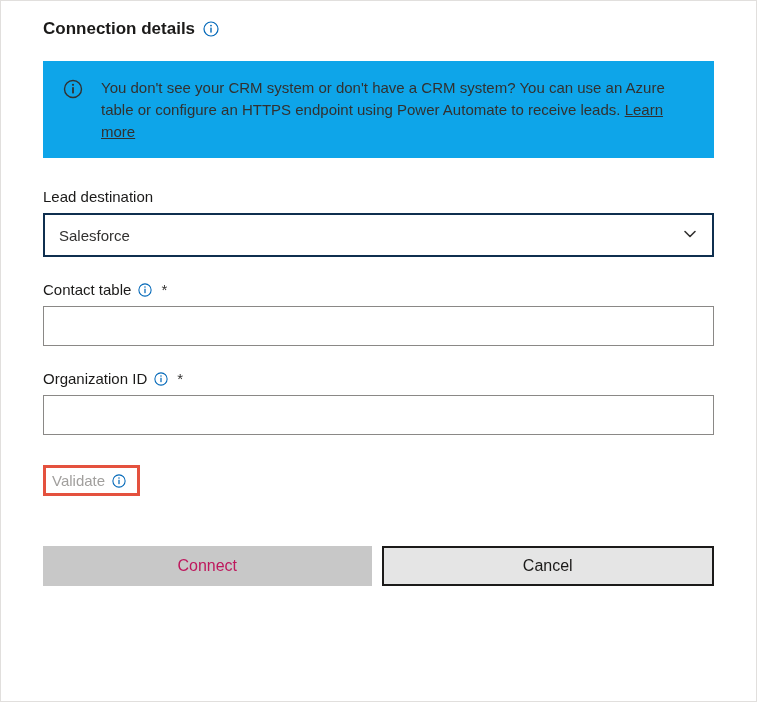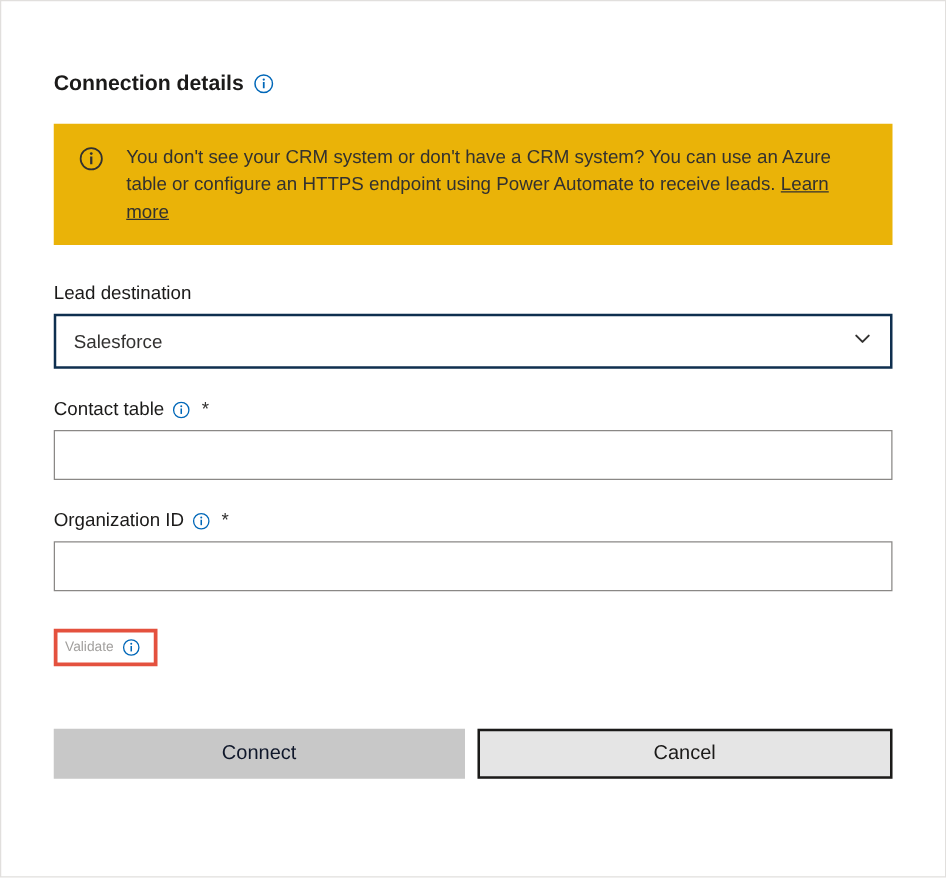--- a/index.html
+++ b/index.html
@@ -6,21 +6,21 @@
     body {
       font-family: "Segoe UI", -apple-system, BlinkMacSystemFont, sans-serif;
       background: #fff;
       color: #323130;
       font-size: 14px;
     }
     .panel {
       width: 757px;
       height: 702px;
       border: 1px solid #e1dfdd;
-      padding: 56px 42px 24px 42px;
+      padding: 18px 42px 24px 42px;
       position: relative;
     }
     .heading-row {
       display: flex;
       align-items: center;
       gap: 8px;
       margin-bottom: 22px;
     }
     .heading {
       font-size: 17px;
@@ -30,21 +30,21 @@
     .info-icon {
       display: inline-flex;
       align-items: center;
       justify-content: center;
       width: 16px;
       height: 16px;
       color: #0067b8;
     }
     .info-icon svg { display: block; }
     .info-banner {
-      background: #eab308;
+      background: #0ea5e9;
       padding: 16px 20px 16px 20px;
       display: flex;
       gap: 18px;
       margin-bottom: 30px;
     }
     .info-banner .banner-icon {
       flex: 0 0 auto;
       width: 20px;
       height: 20px;
       color: #323130;
@@ -97,38 +97,38 @@
       display: inline-flex;
       align-items: center;
       gap: 6px;
       border: 3px solid #e4513e;
       padding: 4px 10px 4px 6px;
       margin-top: 6px;
       margin-bottom: 50px;
     }
     .validate-link {
       color: #a19f9d;
-      font-size: 11px;
+      font-size: 15px;
       cursor: pointer;
     }
     .button-row {
       display: flex;
       gap: 10px;
     }
     .btn {
       flex: 1;
       height: 40px;
       font-size: 16px;
       font-family: inherit;
       cursor: pointer;
       border: none;
     }
     .btn-primary-disabled {
       background: #c8c8c8;
-      color: #0f172a;
+      color: #be185d;
     }
     .btn-secondary {
       background: #e5e5e5;
       border: 2px solid #1b1a19;
       color: #1b1a19;
       font-weight: 400;
     }
   </style>
 </head>
 <body>

